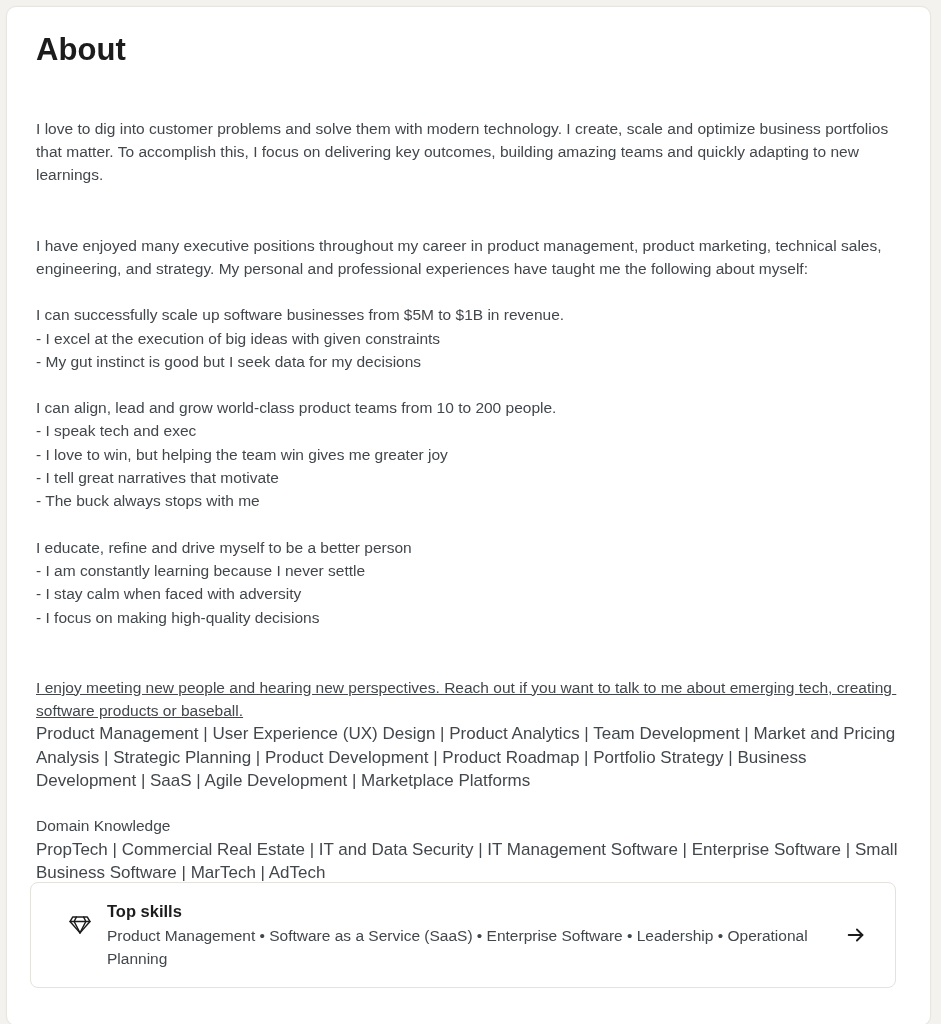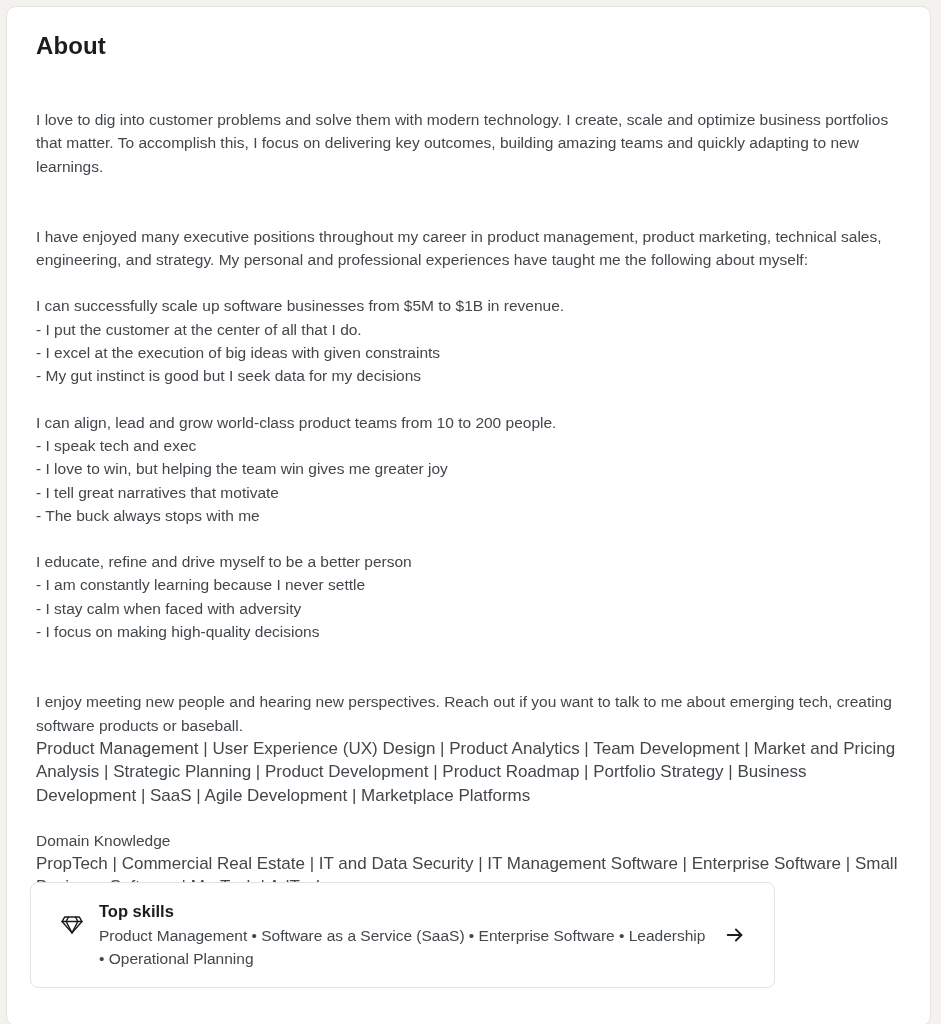--- a/index.html
+++ b/index.html
@@ -29,40 +29,40 @@
     width: 925px;
     height: 1020px;
     background: #ffffff;
     border: 1px solid #e8e6e1;
     border-radius: 10px;
     box-shadow: 0 0 0 0.5px rgba(0,0,0,0.02);
     padding: 24px 26px 0 29px;
   }
 
   .section-title {
-    font-size: 24px;
+    font-size: 31px;
     font-weight: 600;
     color: #1c1c1c;
     letter-spacing: 0.1px;
     margin: 0 0 18px 0;
     line-height: 1.25;
   }
 
   .body-text {
     font-size: 15.5px;
     line-height: 23.3px;
     color: #42474c;
     max-width: 872px;
     margin: 0;
     white-space: pre-wrap;
     letter-spacing: 0.01px;
   }
 
   .para-block { margin-bottom: 23px; margin-top: 47px; }
-  .para-block:last-of-type { margin-bottom: 0; }
+  .para-block:last-of-type { margin-bottom: 0; text-decoration: underline; }
 
   .list-block { margin-bottom: 23px; }
   .list-line { font-size: 15.5px; line-height: 23.3px; color: #42474c; }
 
   .skills-block { margin-bottom: 22px; }
   .skills-head {
     font-size: 15.5px;
     line-height: 23.3px;
     color: #42474c;
   }
@@ -71,28 +71,28 @@
     line-height: 23.3px;
     color: #42474c;
     max-width: 872px;
   }
 
   
   .top-skills-card {
     position: absolute;
     left: 30px;
     top: 882px;
-    width: 745px;
+    width: 866px;
     height: 106px;
     border: 1px solid #e4e2dd;
     border-radius: 8px;
     background: #ffffff;
     display: flex;
     align-items: center;
-    padding: 0 22px 0 28px;
+    padding: 0 22px 0 36px;
   }
 
   .gem-icon {
     width: 26px;
     height: 26px;
     flex: 0 0 26px;
     margin-right: 14px;
     margin-top: -22px;
     color: #1c1c1c;
   }
@@ -139,21 +139,20 @@
   <section class="about-card">
 
     <h2 class="section-title">About</h2>
 
     <p class="body-text para-block">I love to dig into customer problems and solve them with modern technology. I create, scale and optimize business portfolios that matter. To accomplish this, I focus on delivering key outcomes, building amazing teams and quickly adapting to new learnings.</p>
 
     <p class="body-text para-block">I have enjoyed many executive positions throughout my career in product management, product marketing, technical sales, engineering, and strategy. My personal and professional experiences have taught me the following about myself:</p>
 
     <div class="list-block">
       <div class="list-line">I can successfully scale up software businesses from $5M to $1B in revenue.</div>
-      <div class="list-line">- I put the customer at the center of all that I do.</div>
       <div class="list-line">- I excel at the execution of big ideas with given constraints</div>
       <div class="list-line">- My gut instinct is good but I seek data for my decisions</div>
     </div>
 
     <div class="list-block">
       <div class="list-line">I can align, lead and grow world-class product teams from 10 to 200 people.</div>
       <div class="list-line">- I speak tech and exec</div>
       <div class="list-line">- I love to win, but helping the team win gives me greater joy</div>
       <div class="list-line">- I tell great narratives that motivate</div>
       <div class="list-line">- The buck always stops with me</div>

